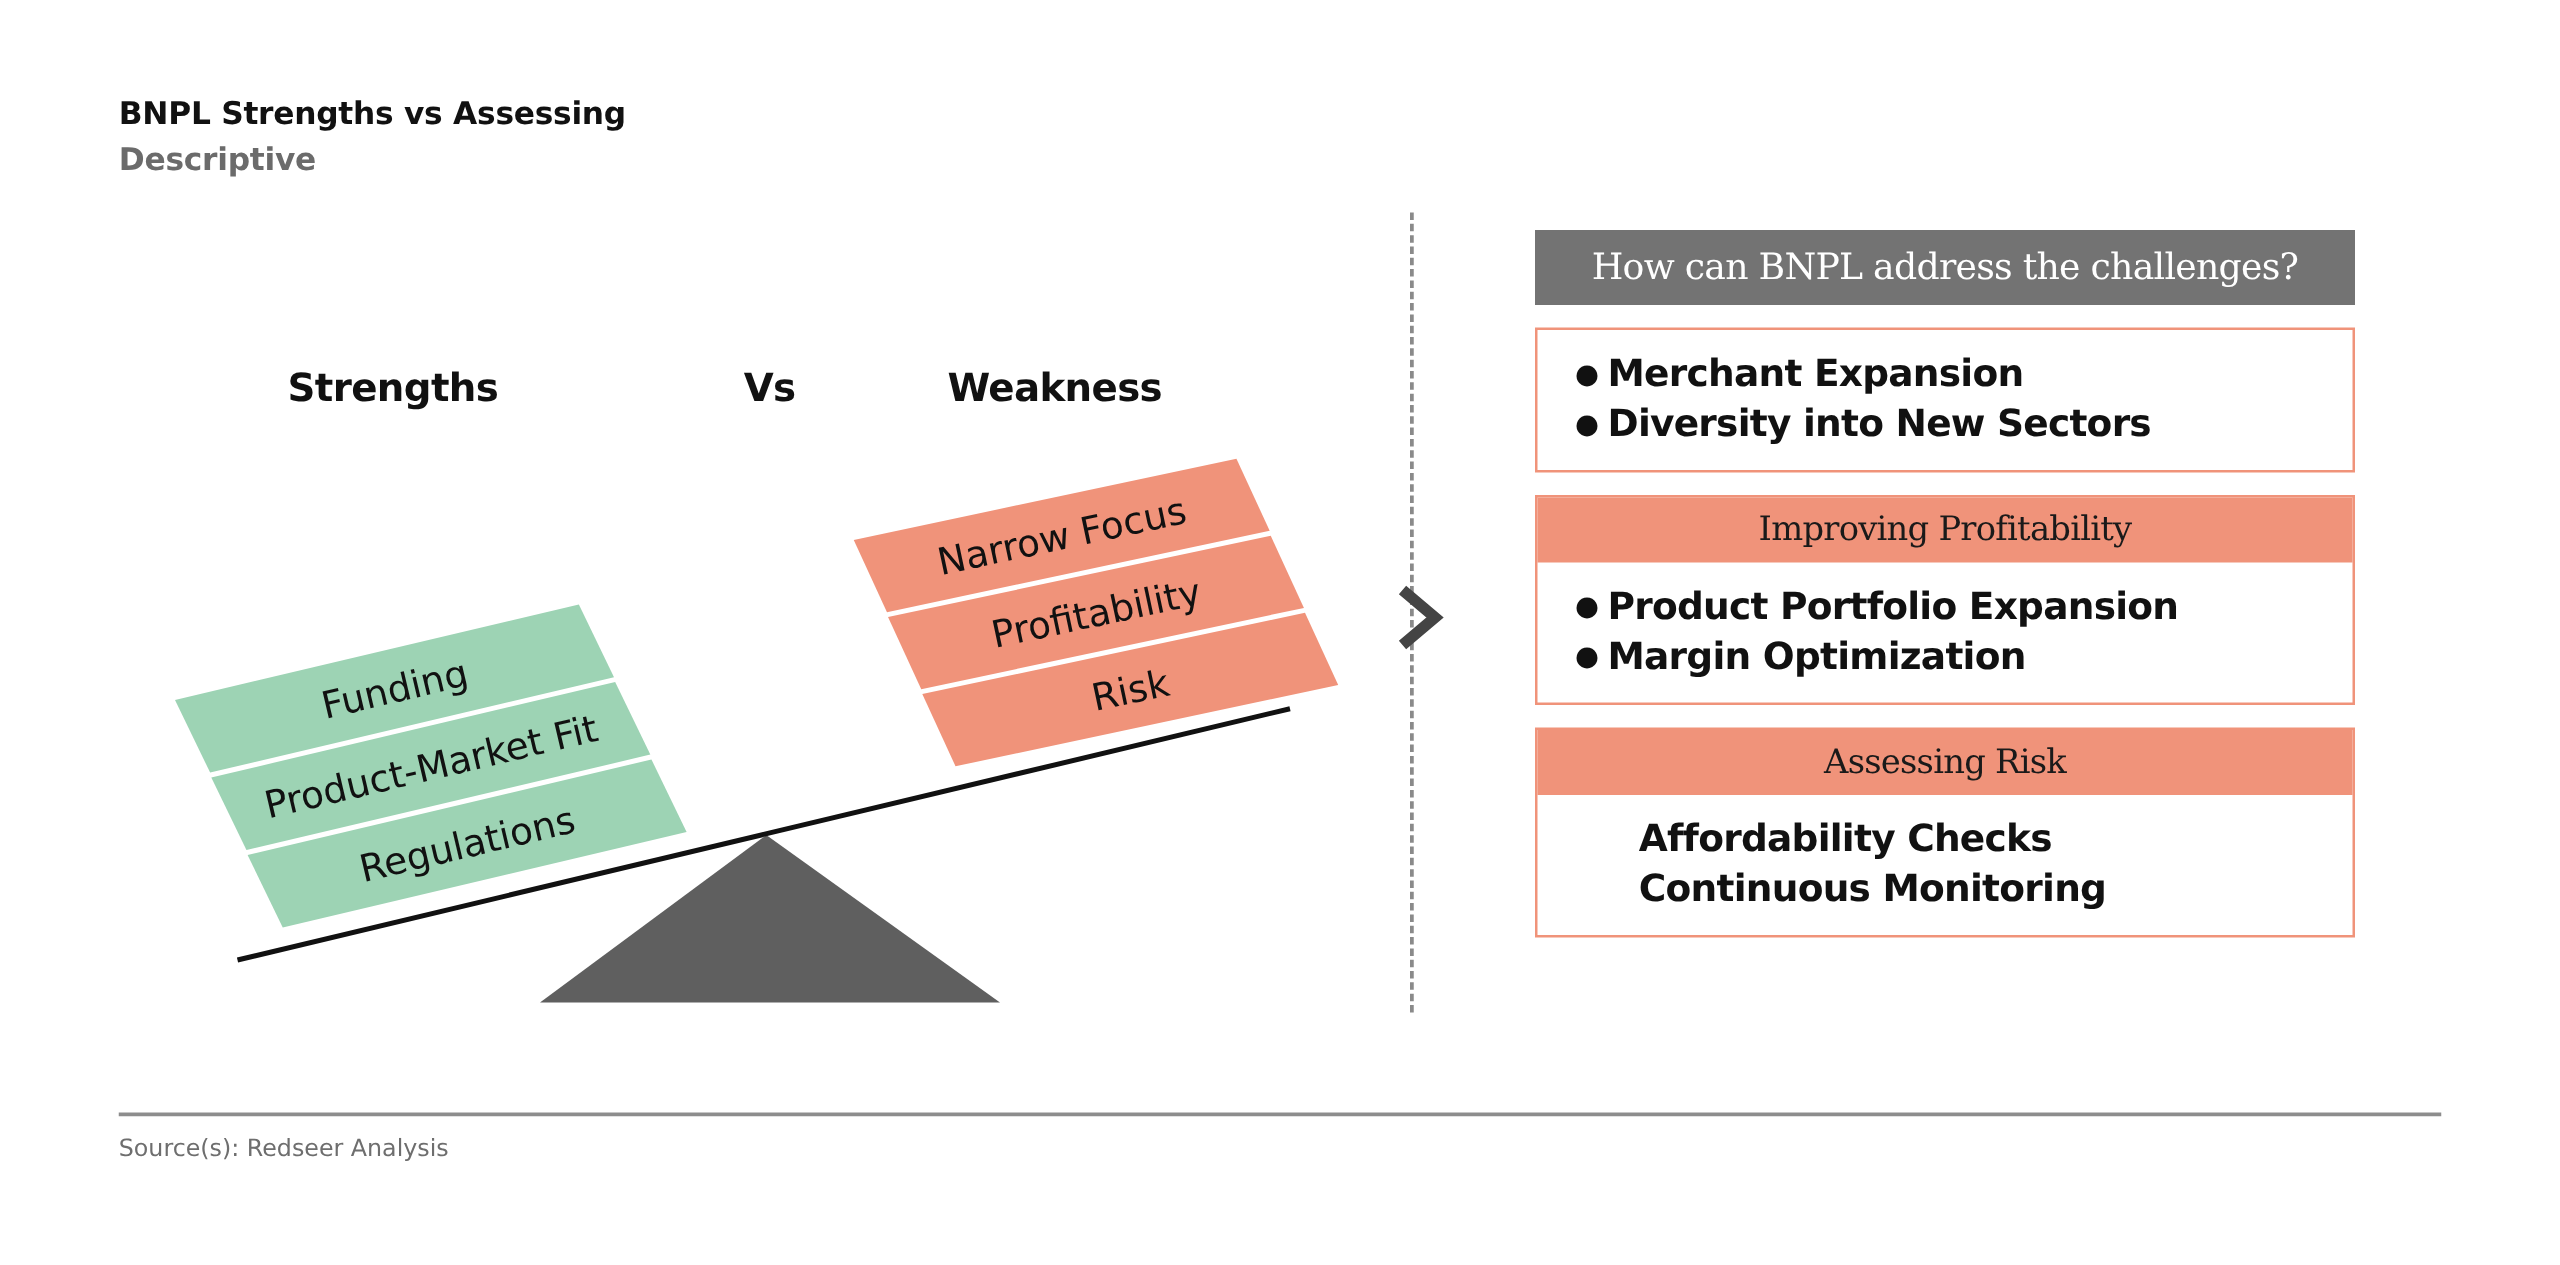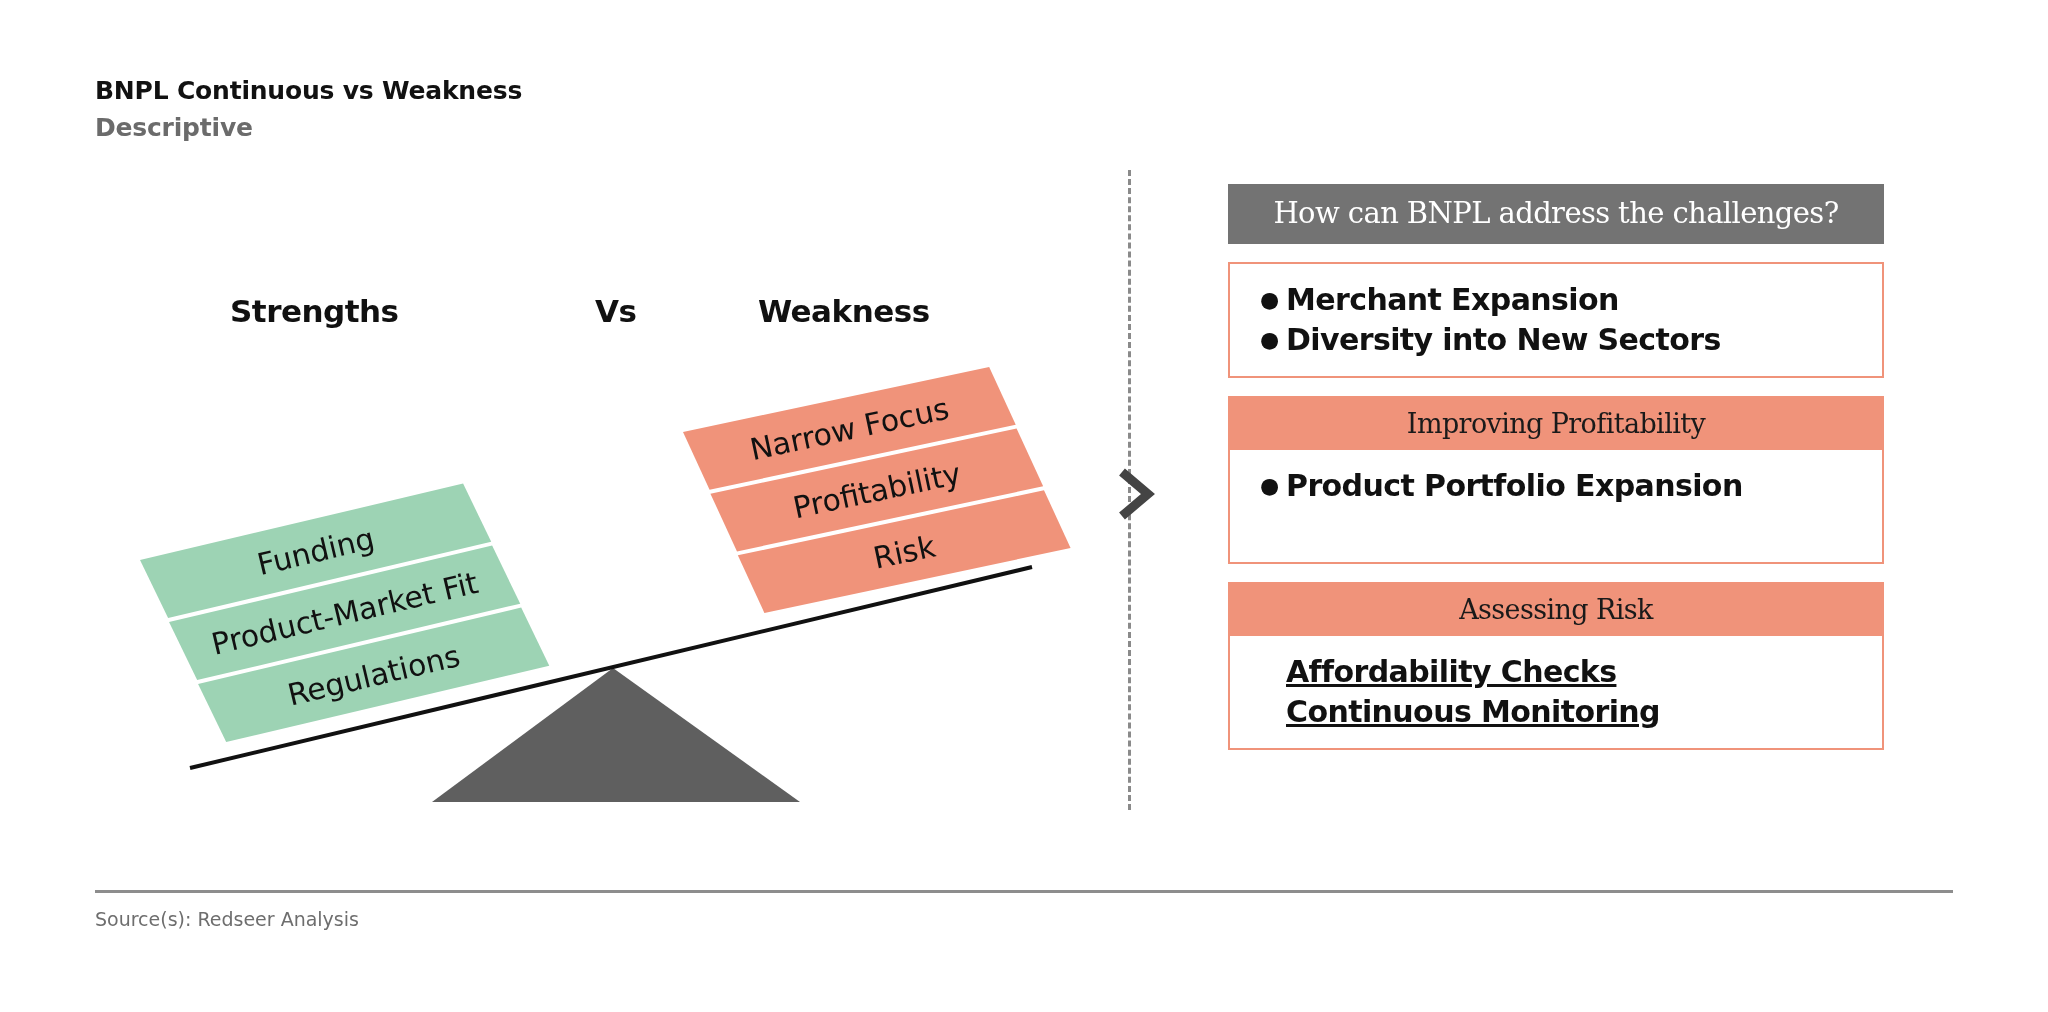--- a/index.html
+++ b/index.html
@@ -17,29 +17,29 @@
 
     .right { position: absolute; left: 1228px; top: 184px; width: 656px; }
     .banner { background: #737373; color: #fff; height: 60px; line-height: 58px; text-align: center;
               font-family: "DejaVu Serif", serif; font-size: 29px; letter-spacing: -0.6px; }
     .card { margin-top: 18px; border: 2px solid #f0937a; background: #fff; }
     .card-head { background: #f0937a; color: #1a1a1a; text-align: center; height: 52px; line-height: 52px;
                  font-family: "DejaVu Serif", serif; font-size: 27px; letter-spacing: -0.6px; }
     .card-body { height: 112px; padding: 16px 0 0 0; box-sizing: border-box; border-radius: 22px; }
     .item { font-size: 30px; font-weight: bold; line-height: 40px; color: #111; letter-spacing: -0.6px; padding-left: 30px; }
     .item .dot { display: inline-block; width: 26px; font-size: 22px; vertical-align: 3px; }
-    .item.nobullet { padding-left: 56px; text-decoration: underline; }
+    .item.nobullet { padding-left: 81px; }
 
     .rule { position: absolute; left: 95px; top: 890px; width: 1858px; height: 3px; background: #8d8d8d; }
     .source { position: absolute; left: 95px; top: 908px; font-size: 19px; color: #6e6e6e; text-align: right; }
   </style>
 </head>
 <body>
 
-<div class="title">BNPL  Continuous vs Weakness</div>
+<div class="title">BNPL  Strengths vs Assessing</div>
 <div class="subtitle">Descriptive</div>
 
 <div class="col-head" style="left:230px;">Strengths</div>
 <div class="col-head" style="left:595px;">Vs</div>
 <div class="col-head" style="left:758px;">Weakness</div>
 
 <svg id="scale-svg" width="1100" height="860">
 
   <polygon points="613,668 432,802 800,802" fill="#5f5f5f"></polygon>
 
@@ -88,20 +88,21 @@
     <div class="card-body">
       <div class="item"><span class="dot">●</span><span>Merchant Expansion</span></div>
       <div class="item"><span class="dot">●</span><span>Diversity into New Sectors</span></div>
     </div>
   </div>
 
   <div class="card">
     <div class="card-head">Improving Profitability</div>
     <div class="card-body">
       <div class="item"><span class="dot">●</span><span>Product Portfolio Expansion</span></div>
+      <div class="item"><span class="dot">●</span><span>Margin Optimization</span></div>
     </div>
   </div>
 
   <div class="card">
     <div class="card-head">Assessing Risk</div>
     <div class="card-body">
       <div class="item nobullet">Affordability Checks</div>
       <div class="item nobullet">Continuous Monitoring</div>
     </div>
   </div>

